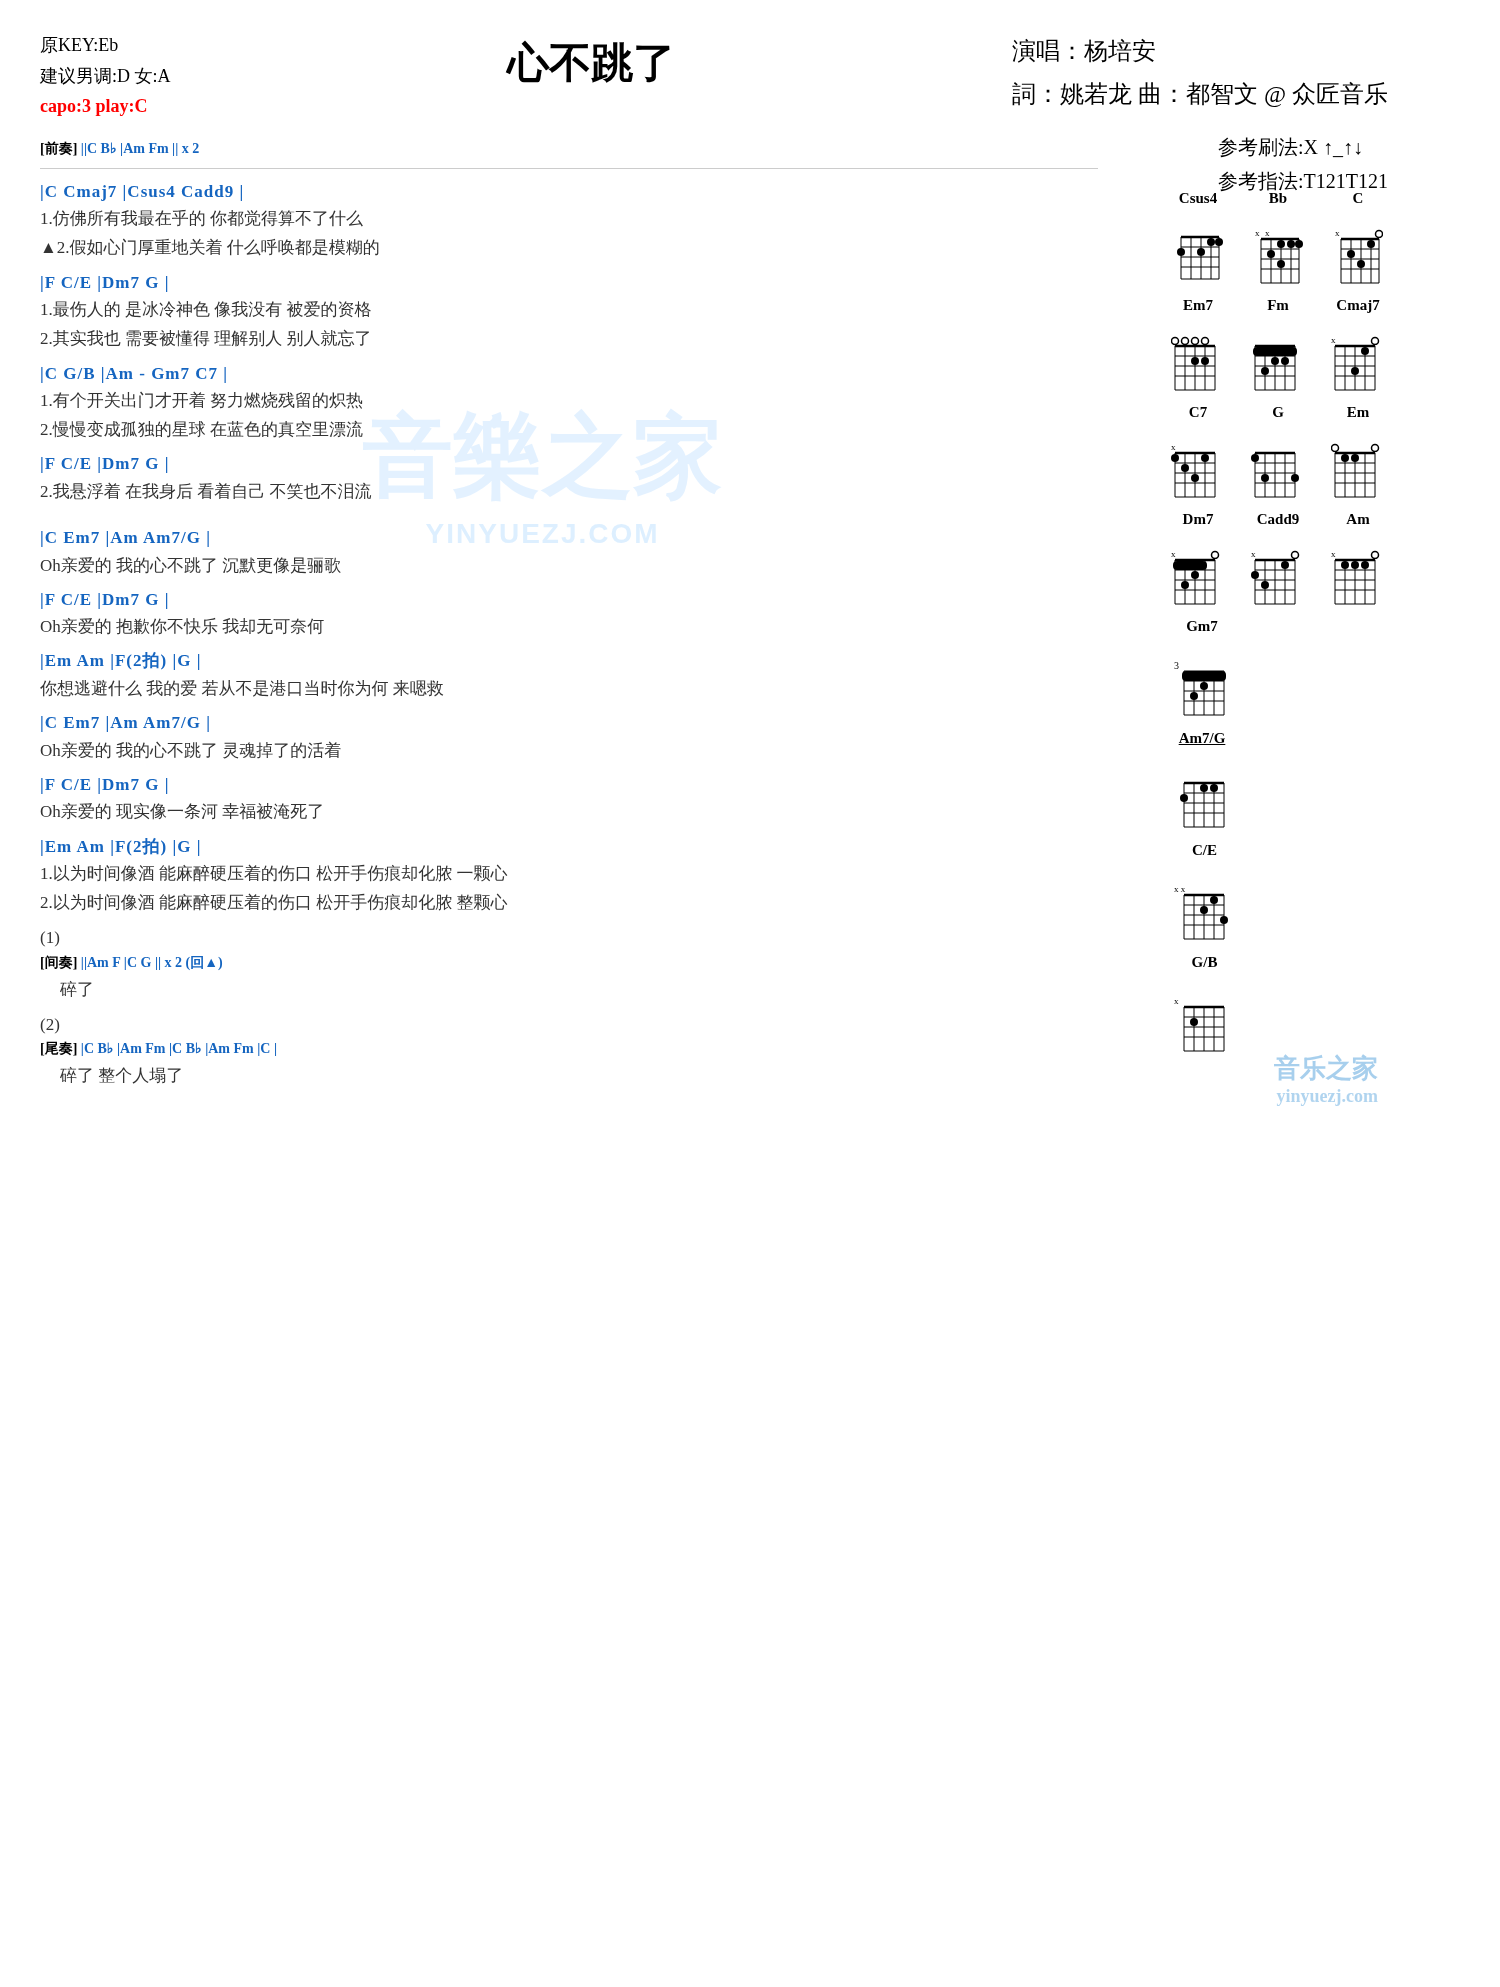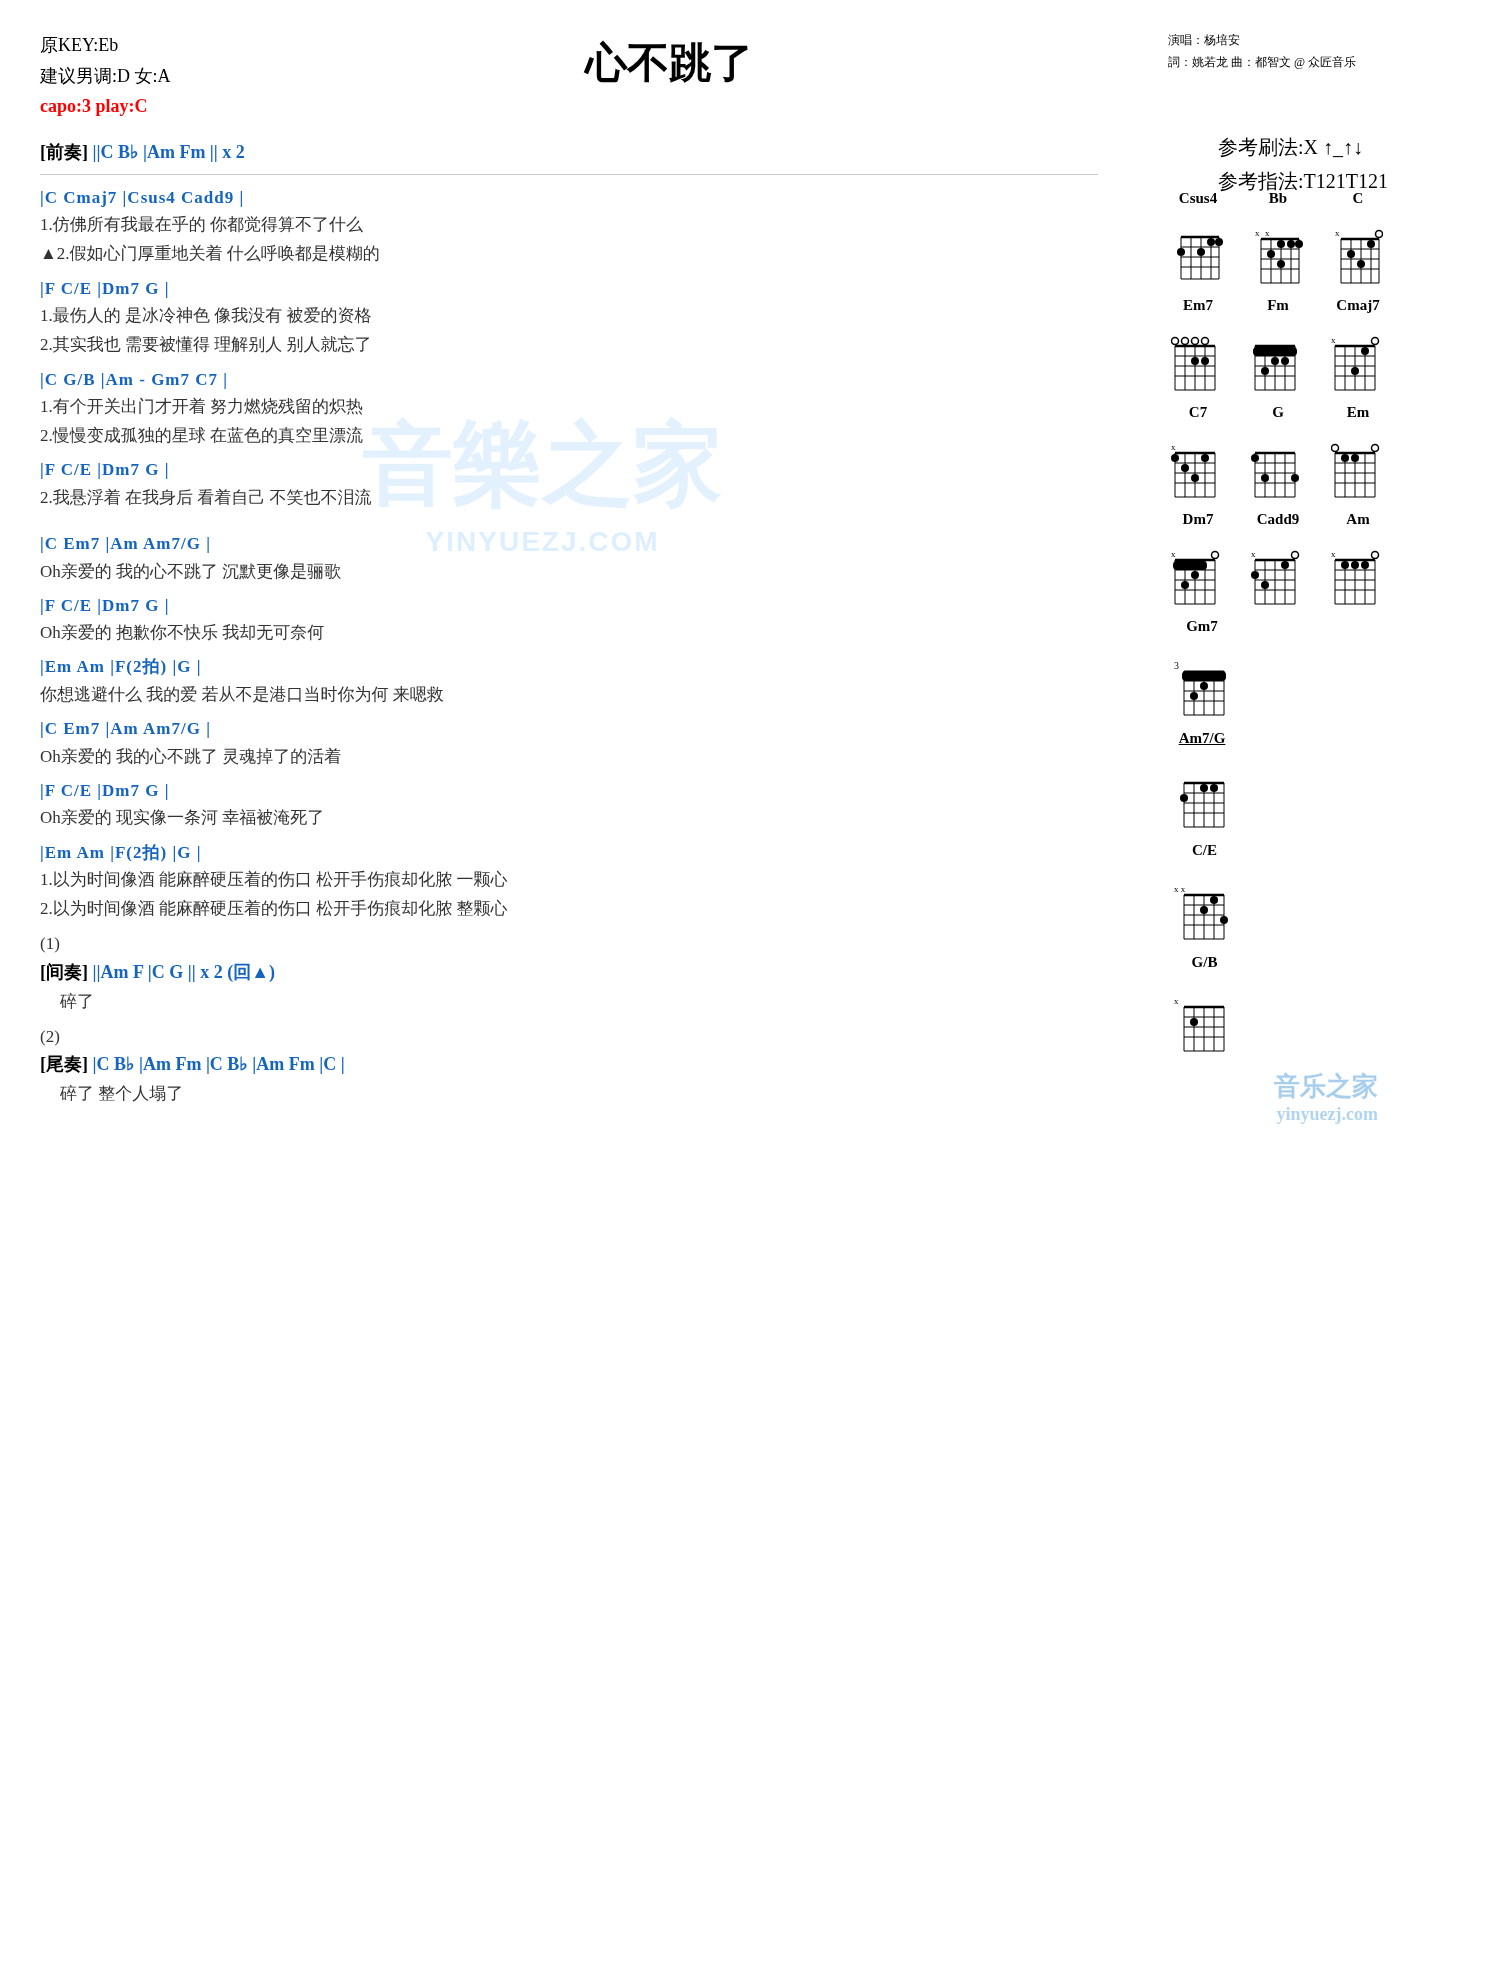--- a/index.html
+++ b/index.html
@@ -32,21 +32,21 @@
       font-weight: bold;
     }
     .song-title {
       font-size: 42px;
       font-weight: bold;
       text-align: center;
       flex: 1;
       padding-top: 5px;
     }
     .singer-info {
-      font-size: 12px;
+      font-size: 24px;
       line-height: 1.8;
       text-align: left;
       min-width: 220px;
     }
     
     .strum-info {
       position: absolute;
       right: 40px;
       top: 130px;
       font-size: 20px;
@@ -78,21 +78,21 @@
     }
     
     .main-content {
       margin-right: 290px;
     }
     
     .section {
       margin-bottom: 8px;
     }
     .section-header {
-      font-size: 18px;
+      font-size: 14px;
       font-weight: bold;
       margin-bottom: 4px;
     }
     .bracket { color: #000; }
     .chord-line {
       font-size: 17px;
       color: #1565C0;
       font-weight: bold;
       line-height: 1.5;
       letter-spacing: 1px;

